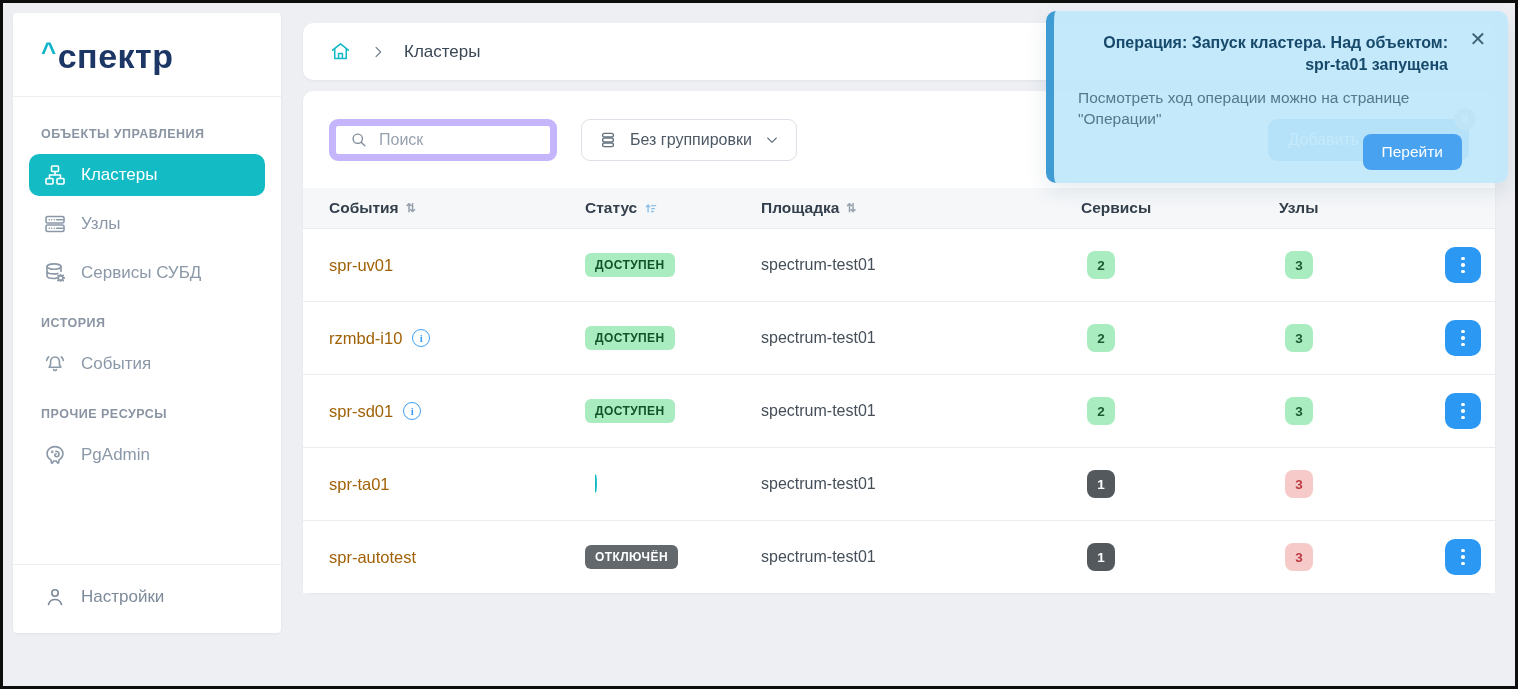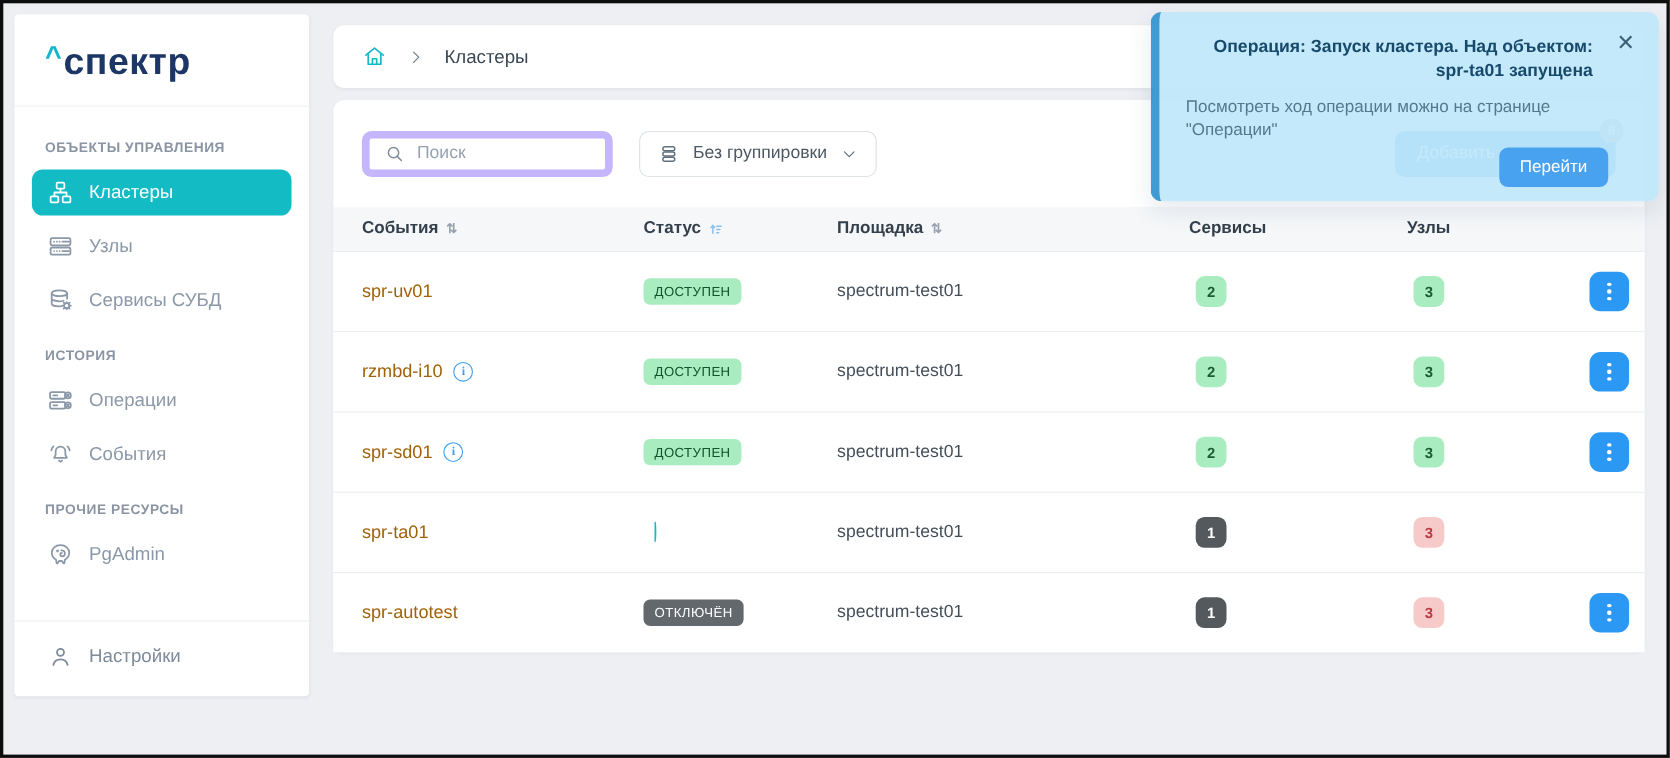--- a/index.html
+++ b/index.html
@@ -92,21 +92,21 @@
   .trow:first-of-type { border-top:none; }
   .cluster-cell { display:flex; align-items:center; gap:10px; }
   .cluster-link { color:#a16207; font-size:16.5px; text-decoration:none; cursor:pointer; }
   .info-icon {
     width:18px; height:18px; border:1.5px solid #3f9ff4; border-radius:50%;
     color:#3f9ff4; font-size:11px; font-weight:700; font-family:"Liberation Serif",serif;
     display:inline-flex; align-items:center; justify-content:center; cursor:pointer;
   }
   .status-badge {
     display:inline-block; padding:5px 10px; border-radius:6px;
-    font-size:12px; font-weight:400; letter-spacing:.4px;
+    font-size:12px; font-weight:700; letter-spacing:.4px;
   }
   .status-available { background:#a9ecbf; color:#12532a; }
   .status-disabled  { background:#63686d; color:#ffffff; }
   .spinner {
     width:16px; height:16px; border-radius:50%;
     border:2.6px solid transparent; border-right-color:#13bcc4;
     animation:spin 1s linear infinite; margin-left:8px;
   }
   @keyframes spin { to { transform:rotate(360deg); } }
   .site-text { font-size:16px; color:#454f59; }
@@ -181,32 +181,20 @@
         <ellipse cx="11" cy="5.6" rx="7" ry="2.7"></ellipse>
         <path d="M4 5.6v9.2c0 1.5 3.1 2.7 7 2.7.7 0 1.4 0 2-.1 M18 5.6v4.9 M4 10.2c0 1.5 3.1 2.7 7 2.7 1.4 0 2.7-.2 3.8-.5"></path>
         <circle cx="17.6" cy="16.9" r="2.3"></circle>
         <path d="M17.6 13.6v1 M17.6 19.2v1 M14.8 16.9h-1 M21.4 16.9h-1 M15.6 14.9l-.7-.7 M20.3 19.6l-.7-.7 M19.6 14.9l.7-.7 M14.9 19.6l.7-.7"></path>
       </svg>
       <span>Сервисы СУБД</span>
     </div>
 
     <div class="section-label" style="margin-top:22px">ИСТОРИЯ</div>
 
-    <div class="nav-item">
-      <svg class="icon-stroke" viewBox="0 0 24 24">
-        <rect x="2.5" y="4.5" width="14" height="6" rx="1.5"></rect>
-        <rect x="2.5" y="13.5" width="14" height="6" rx="1.5"></rect>
-        <path d="M5.5 7.5h3.5 M5.5 16.5h3.5"></path>
-        <circle cx="18.7" cy="7.5" r="2.7"></circle>
-        <path d="M17.8 6.6l1.8 1.8 M19.6 6.6l-1.8 1.8"></path>
-        <circle cx="18.7" cy="16.5" r="2.7"></circle>
-        <path d="M17.8 15.6l1.8 1.8 M19.6 15.6l-1.8 1.8"></path>
-      </svg>
-      <span>Операции</span>
-    </div>
 
     <div class="nav-item">
       <svg class="icon-stroke" viewBox="0 0 24 24">
         <path d="M12 5c-2.7 0-4.4 1.9-4.4 4.4v3l-1.4 2.8h11.6l-1.4-2.8v-3C16.4 6.9 14.7 5 12 5z"></path>
         <path d="M10.6 17.6a1.5 1.5 0 0 0 2.8 0"></path>
         <path d="M5.6 4.8C4.5 5.8 3.9 7 3.7 8.5 M18.4 4.8c1.1 1 1.7 2.2 1.9 3.7"></path>
       </svg>
       <span>События</span>
     </div>
 

